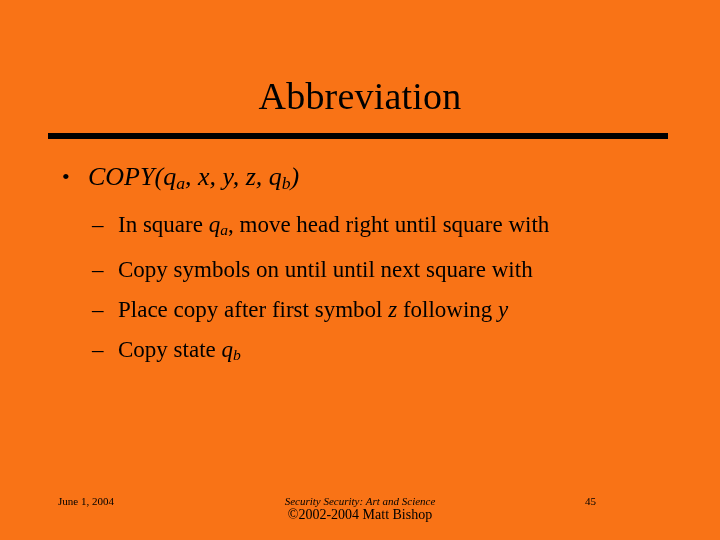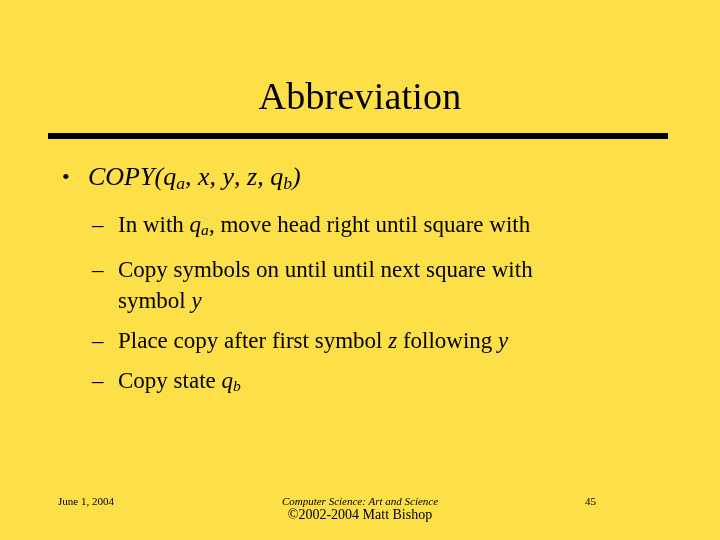--- a/index.html
+++ b/index.html
@@ -9,21 +9,21 @@
     background: #ffffff;
   }
   body {
     font-family: "Liberation Serif", "DejaVu Serif", serif;
     color: #000000;
   }
   #slide {
     position: relative;
     width: 720px;
     height: 540px;
-    background: #fde047;
+    background: #f97316;
     overflow: hidden;
   }
 
   
   #title {
     position: absolute;
     left: 0;
     top: 74px;
     width: 720px;
     text-align: center;
@@ -83,21 +83,20 @@
     top: 0;
     font-size: 23px;
     line-height: 31px;
   }
   .bullet-l2 .line2 {
     display: block;
   }
 
   .mi {
     font-style: italic;
-    font-family: Liberation Serif, serif;
   }
   .mi sub {
     font-style: italic;
     font-size: 0.68em;
     vertical-align: -0.22em;
     letter-spacing: 0;
   }
 
   
   #footer {
@@ -156,43 +155,42 @@
 
   <div id="body">
 
     <div class="bullet-l1">
       <span class="marker">•</span>
       <span>COPY</span><span>(</span><span class="mi"><span>q</span><sub>a</sub></span><span>, </span><span class="mi">x</span><span>, </span><span class="mi">y</span><span>, </span><span class="mi">z</span><span>, </span><span class="mi"><span>q</span><sub>b</sub></span><span>)</span>
     </div>
 
     <div class="bullet-l2">
       <span class="marker">–</span>
-      <span>In with </span><span class="mi"><span>q</span><sub>a</sub></span><span>, move head right until square with</span>
+      <span>In square </span><span class="mi"><span>q</span><sub>a</sub></span><span>, move head right until square with</span>
     </div>
 
     <div class="bullet-l2">
       <span class="marker">–</span>
       <span>Copy symbols on until until next square with</span>
-      <span class="line2"><span>symbol </span><span class="mi">y</span></span>
     </div>
 
     <div class="bullet-l2">
       <span class="marker">–</span>
       <span>Place copy after first symbol </span><span class="mi">z</span><span> following </span><span class="mi">y</span>
     </div>
 
     <div class="bullet-l2">
       <span class="marker">–</span>
       <span>Copy state </span><span class="mi"><span>q</span><sub>b</sub></span>
     </div>
 
   </div>
 
   <div id="footer">
     <div id="footer-date">June 1, 2004</div>
     <div id="footer-center">
-      <span class="fc-title">Computer Science: Art and Science</span>
+      <span class="fc-title">Security Security: Art and Science</span>
       <span class="fc-copy">©2002-2004 Matt Bishop</span>
     </div>
     <div id="footer-page">45</div>
   </div>
 
 </div>
 
 </body></html>

